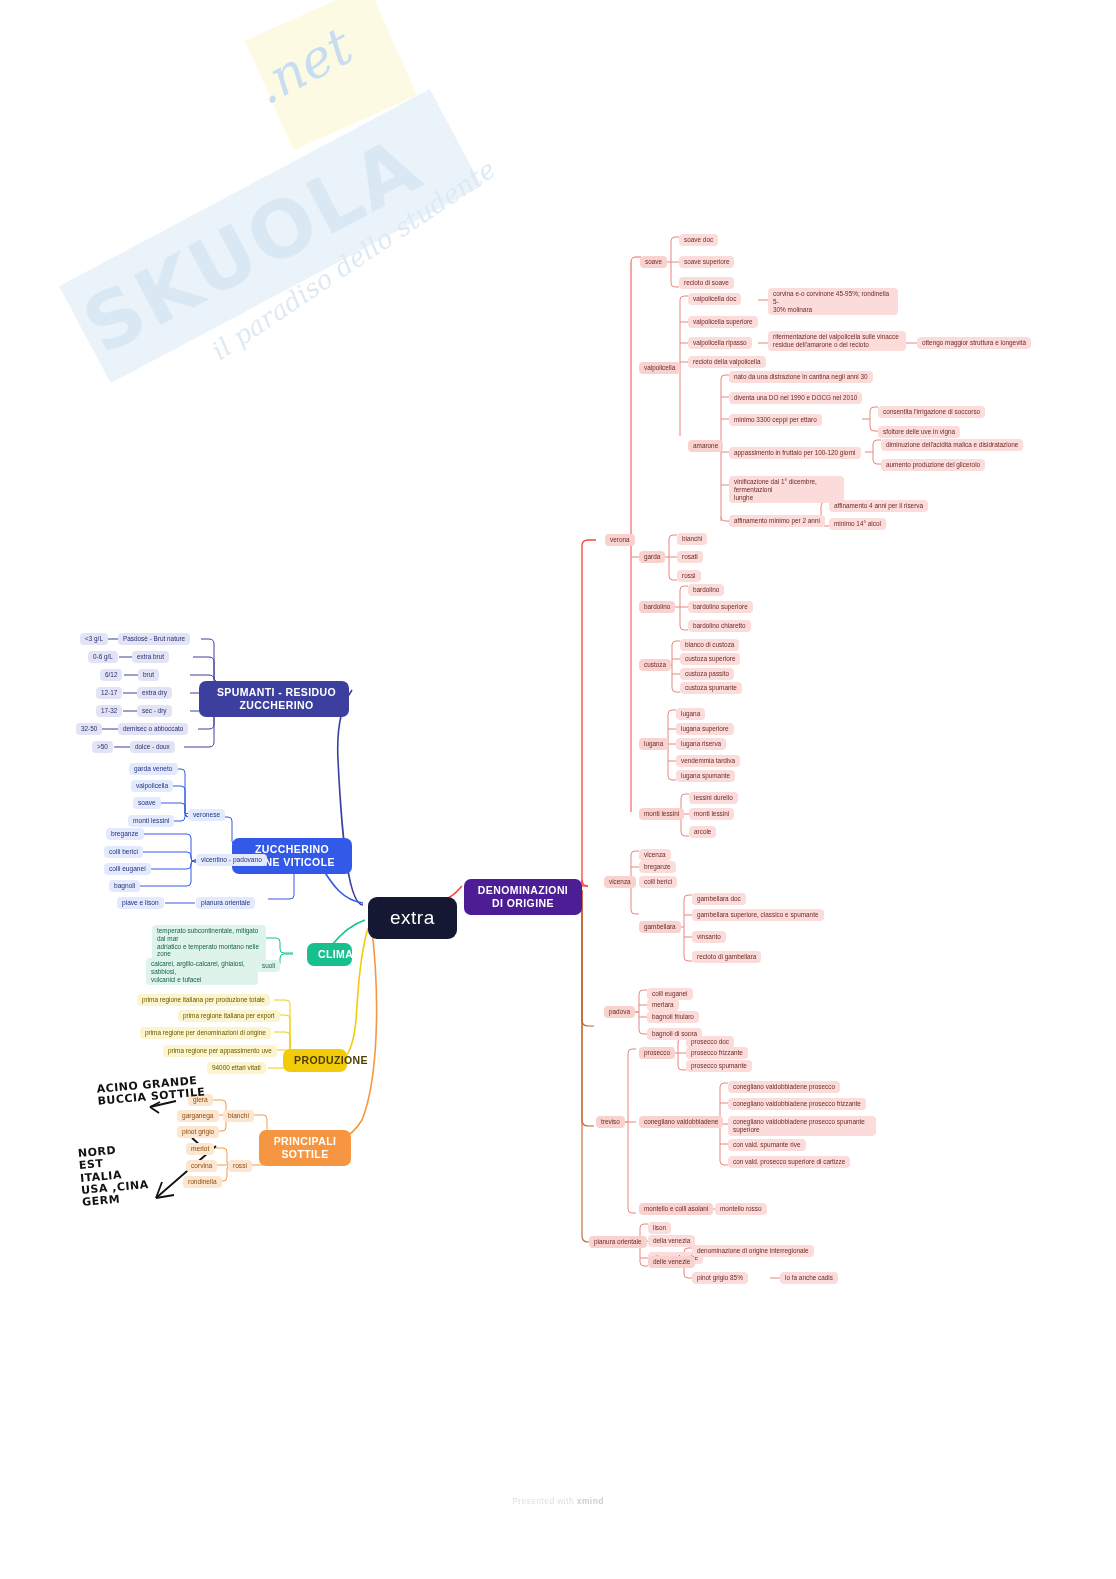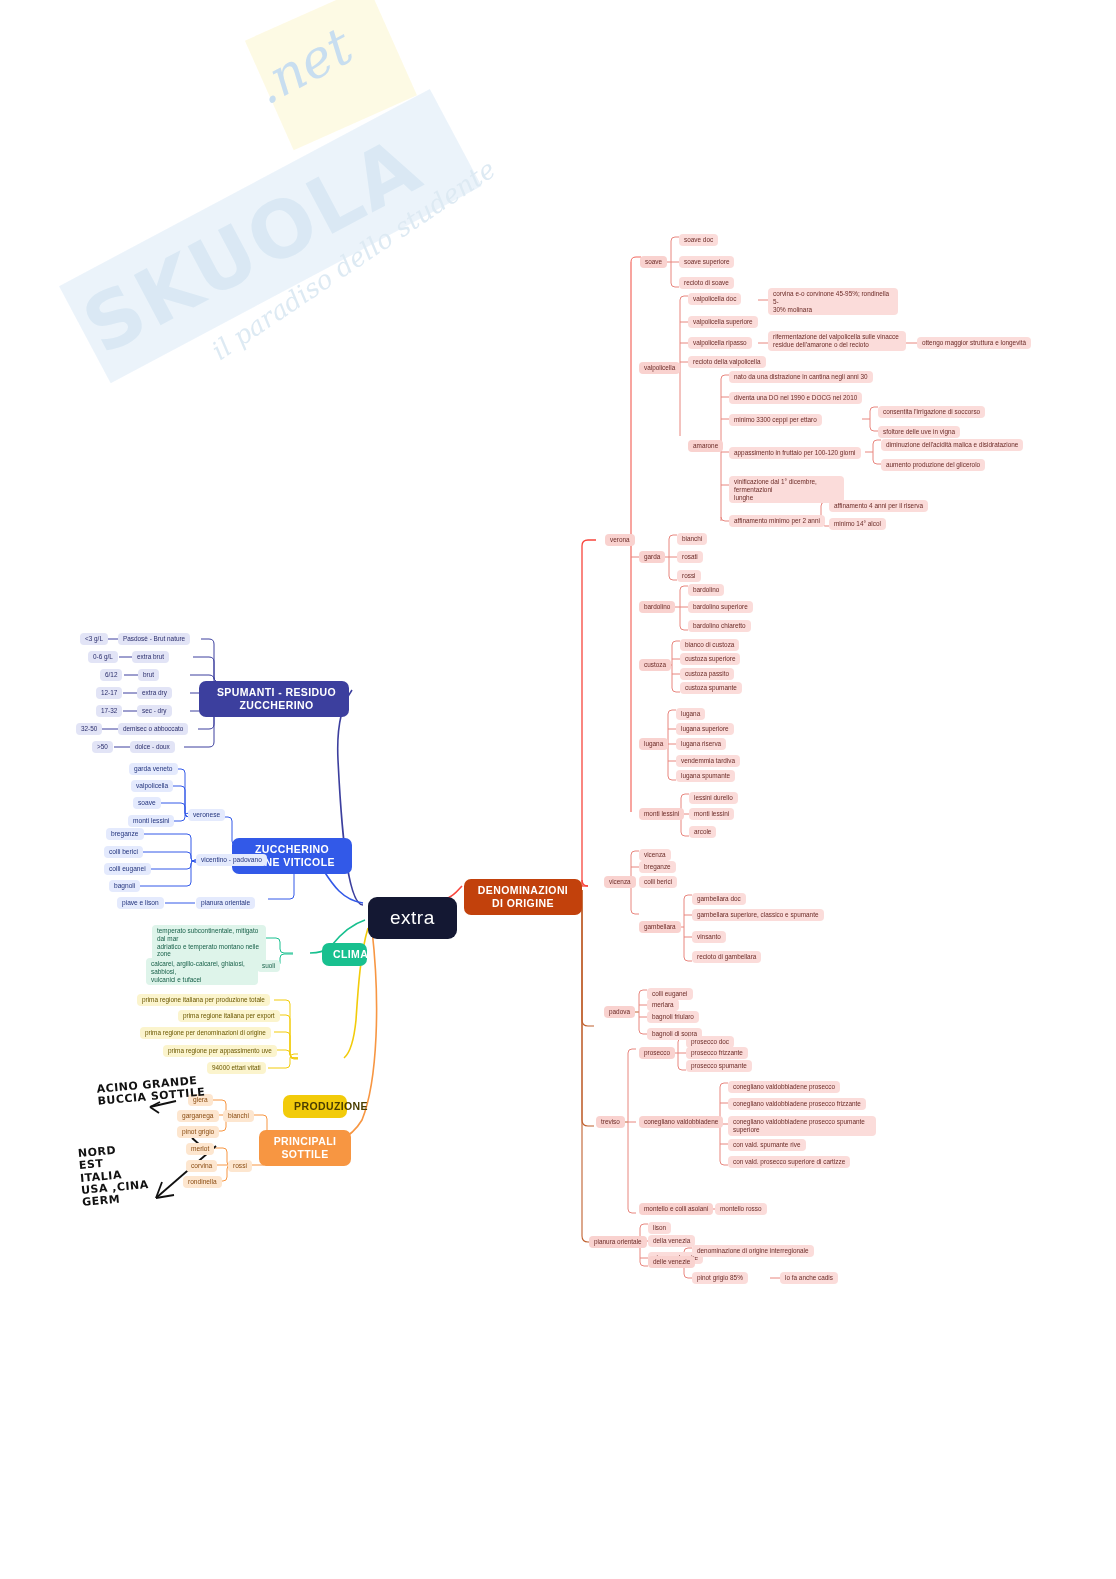--- a/index.html
+++ b/index.html
@@ -23,34 +23,34 @@
 
   
   .node{position:absolute;border-radius:4px;padding:2px 5px;line-height:1.22;
         box-sizing:border-box;white-space:pre-line;}
   .lvl1{border-radius:7px;padding:5px 11px;font-weight:bold;letter-spacing:.4px;
         color:#fff;font-size:10.5px;text-align:center;}
   .root{position:absolute;background:#141833;color:#fff;border-radius:9px;
         padding:10px 22px;font-size:19px;letter-spacing:.5px;}
 
   
-  .r1{background:#c2410c;}
+  .r1{background:#4c1d95;}
   .rn{background:#fbdcda;color:#6b2b27;font-size:6.4px;}
   .rn.b{background:#f9d2cf;}
   
   .b1{background:#3c3f9e;}
   .bn{background:#e2e4f6;color:#2a2d6b;font-size:6.4px;}
   
   .z1{background:#3259e8;}
   .zn{background:#e4eafd;color:#23347d;font-size:6.6px;}
   
-  .g1{background:#18c08f;color:#fff;margin-left:15px;}
+  .g1{background:#18c08f;color:#fff;}
   .gn{background:#def4ea;color:#19614a;font-size:6.4px;}
   
-  .y1{background:#f2cb0a;color:#4a3d00;margin-top:46px;}
+  .y1{background:#f2cb0a;color:#4a3d00;}
   .yn{background:#fbf4cd;color:#6a5700;font-size:6.4px;}
   
   .o1{background:#f79642;color:#fff;}
   .on{background:#fde6cf;color:#8a4c12;font-size:6.6px;}
 
   .hand{position:absolute;font-family:"DejaVu Sans",sans-serif;font-weight:bold;
         font-size:11px;color:#111;line-height:1.12;letter-spacing:.5px;
         transform:rotate(-5deg);white-space:pre-line;}
   .footer{position:absolute;left:0;top:1496px;width:1116px;text-align:center;
           font-size:8.5px;color:#dedede;letter-spacing:.4px;}
@@ -442,14 +442,17 @@
 
   <div class="node rn b" style="left:589px;top:1236px;">pianura orientale</div>
   <div class="node rn" style="left:648px;top:1222px;">lison</div>
   <div class="node rn" style="left:648px;top:1235px;">della venezia</div>
   <div class="node rn" style="left:648px;top:1252px;">piave malanotte</div>
   <div class="node rn b" style="left:648px;top:1256px;">delle venezie</div>
   <div class="node rn" style="left:692px;top:1245px;">denominazione di origine interregionale</div>
   <div class="node rn" style="left:692px;top:1272px;">pinot grigio 85%</div>
   <div class="node rn" style="left:780px;top:1272px;">lo fa anche cadis</div>
 
+  <div class="footer">
+    <span>Presented with </span><b>xmind</b>
+  </div>
 
 </div>
 
 </body></html>

